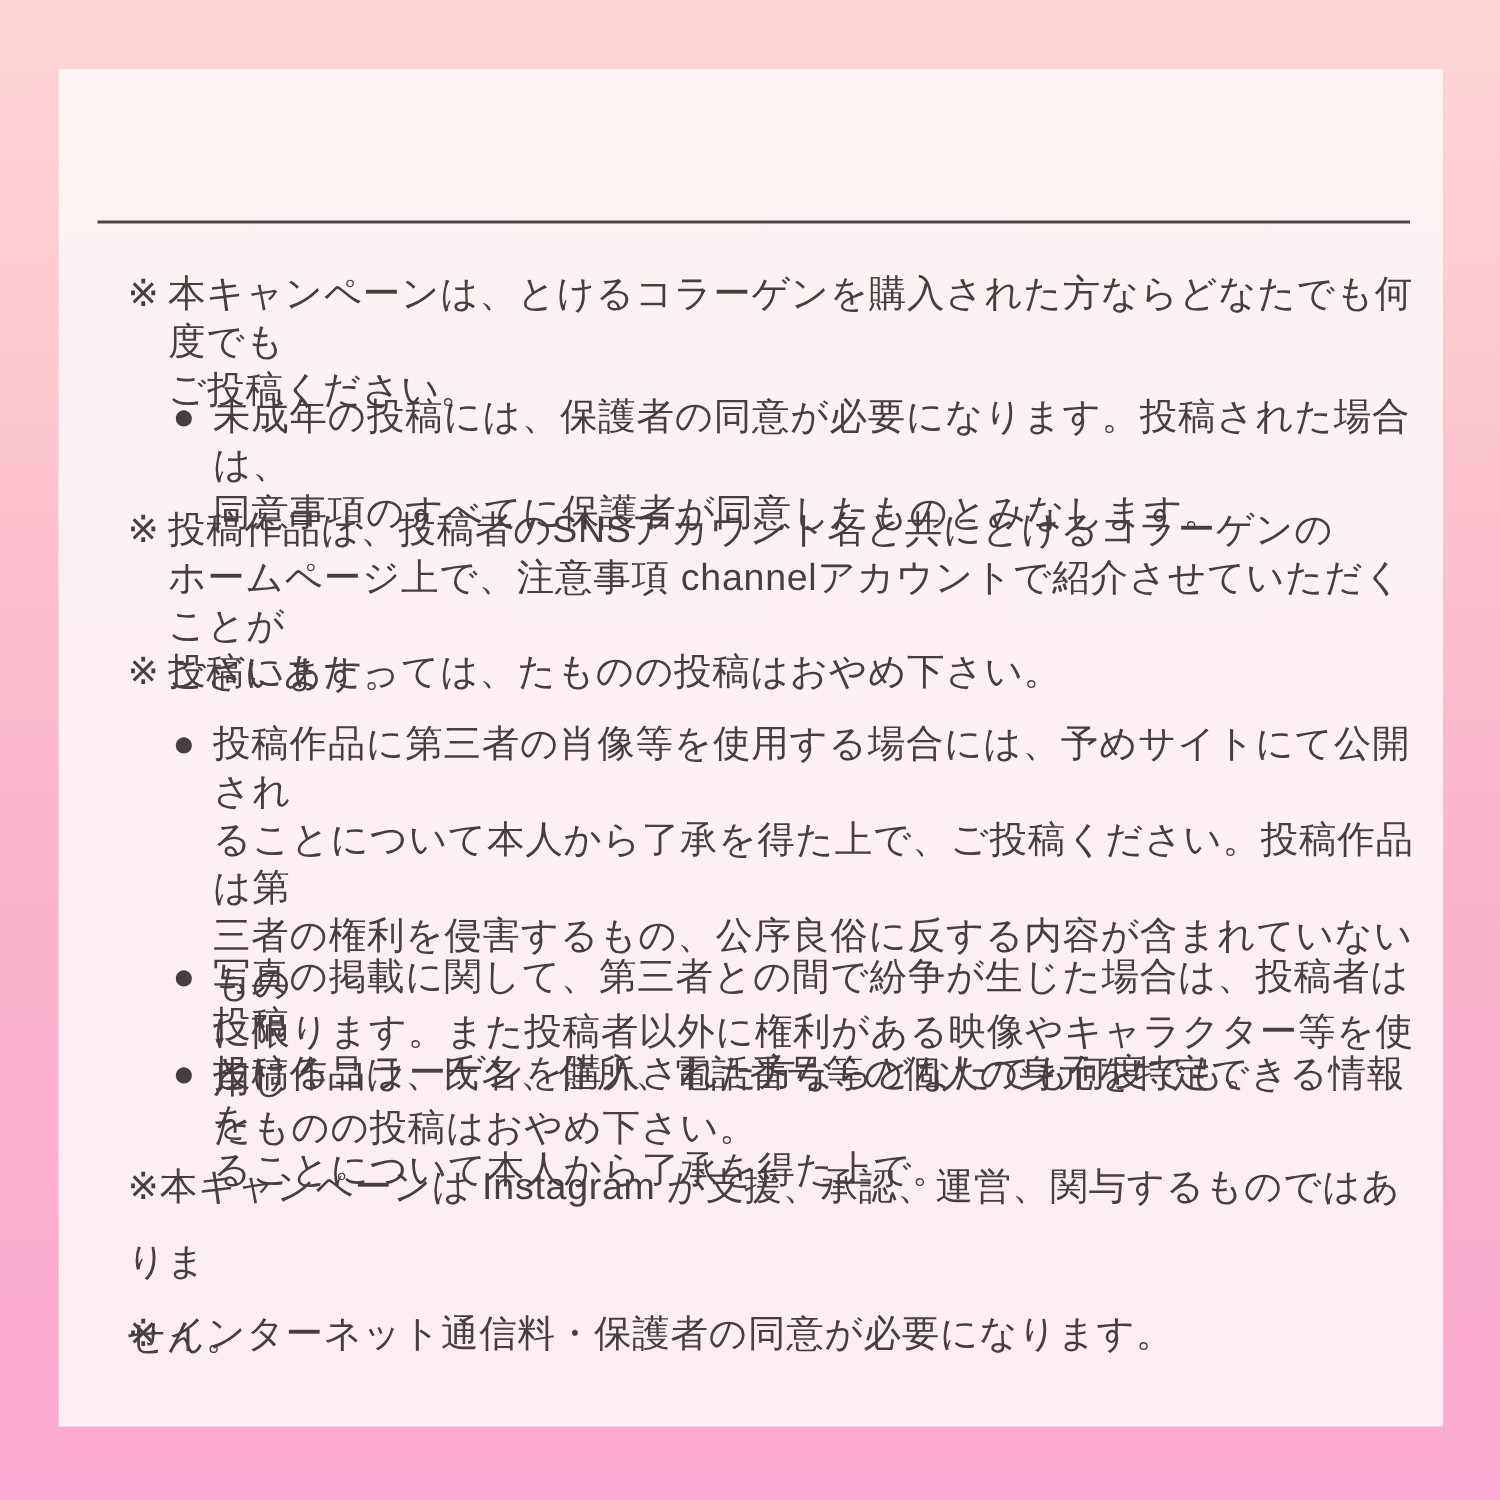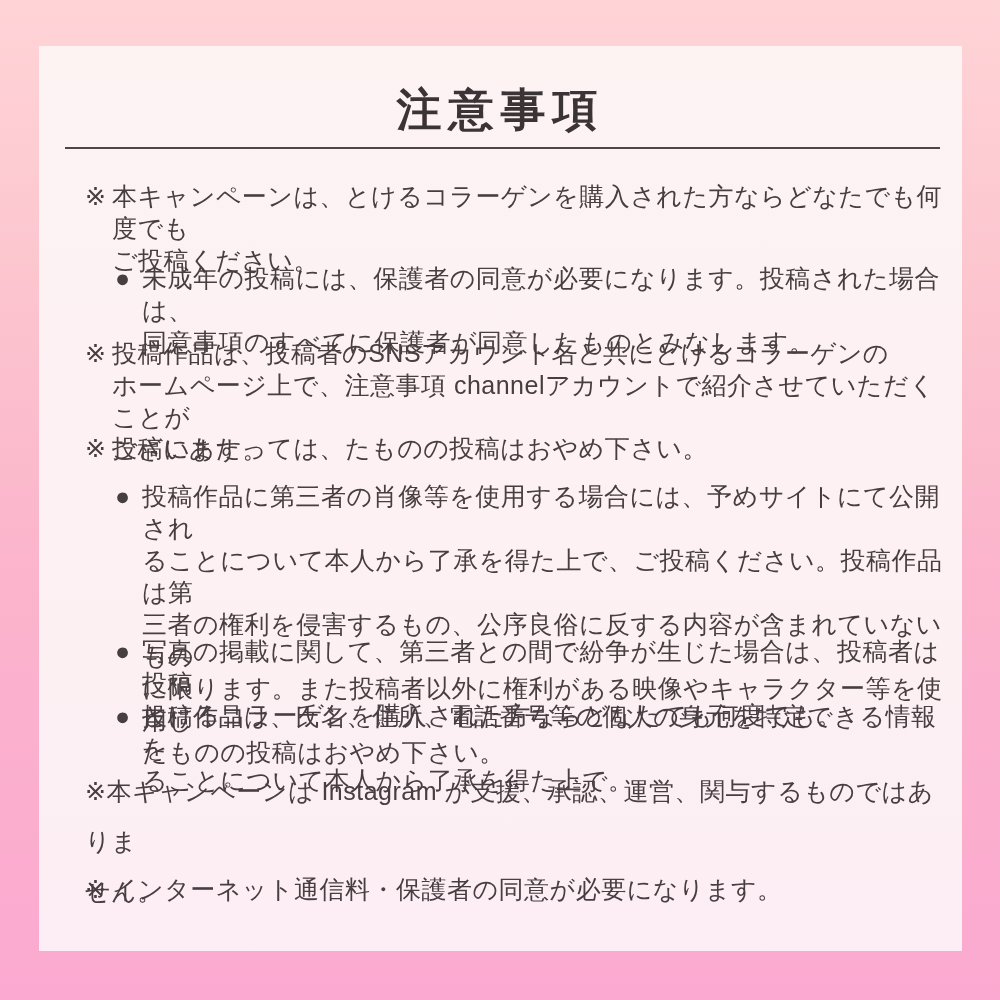--- a/index.html
+++ b/index.html
@@ -42,21 +42,20 @@
     white-space:pre-line;
     flex:1 1 auto;
   }
   .item.flat{line-height:50px;}
 </style>
 </head>
 <body>
 
 <div class="frame">
   <div class="panel">
-    <h1 class="title">注意事項</h1>
     <div class="rule"></div>
     <div id="items">
         <div class="item" style="top: 134px; left: 46px;">
     <span class="marker">※</span>
     <div class="text">本キャンペーンは、とけるコラーゲンを購入された方ならどなたでも何度でも
 ご投稿ください。</div>
   </div>
         <div class="item" style="top: 216px; left: 76px;">
     <span class="marker">●</span>
     <div class="text">未成年の投稿には、保護者の同意が必要になります。投稿された場合は、

